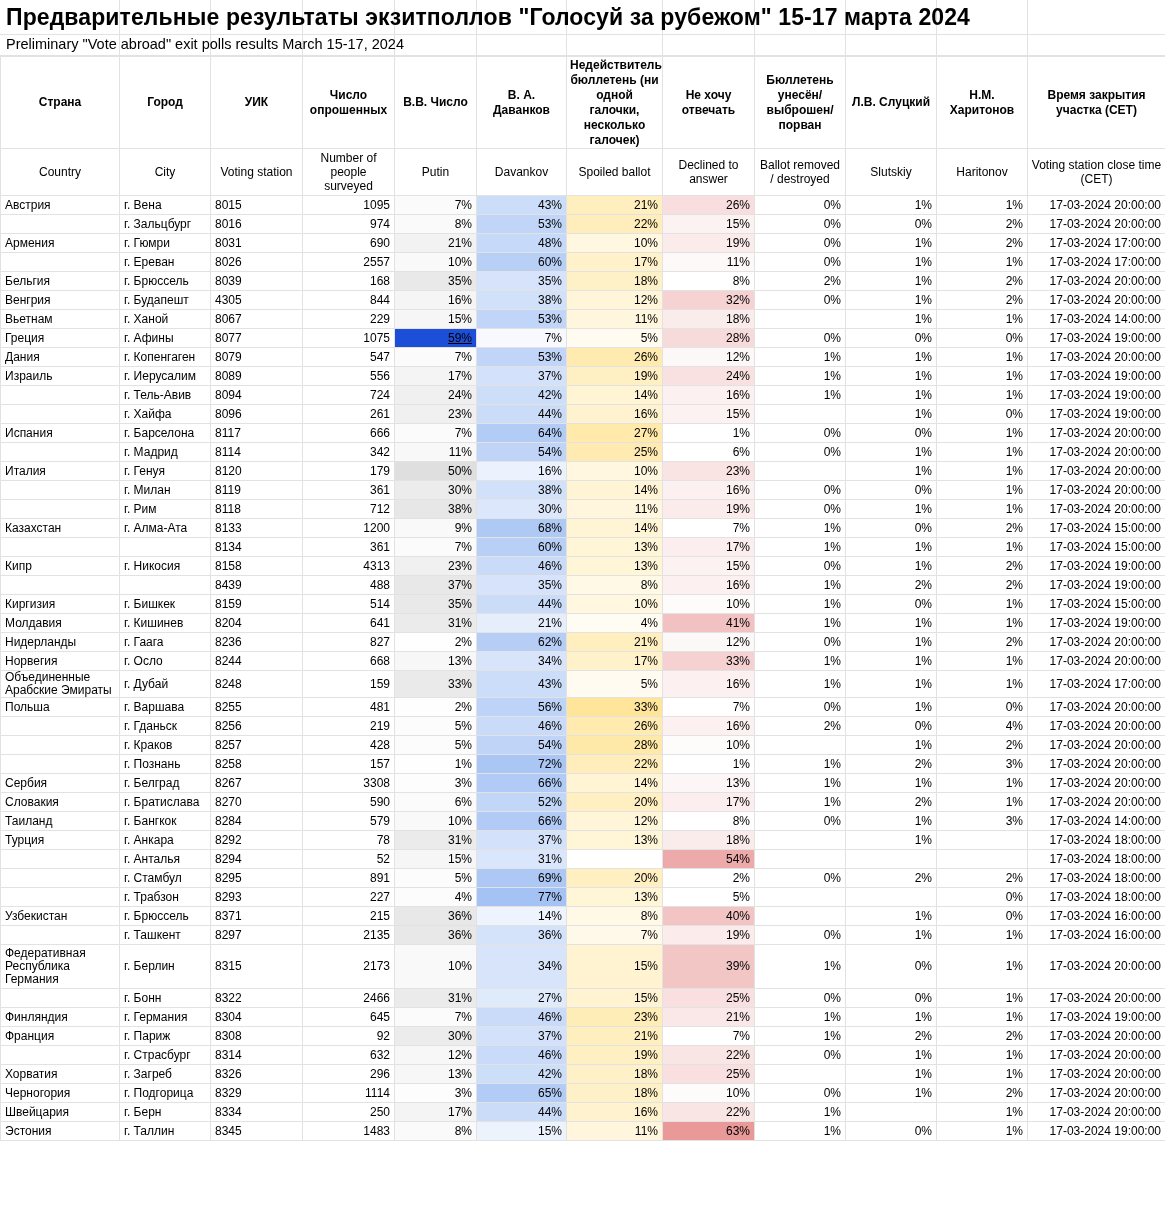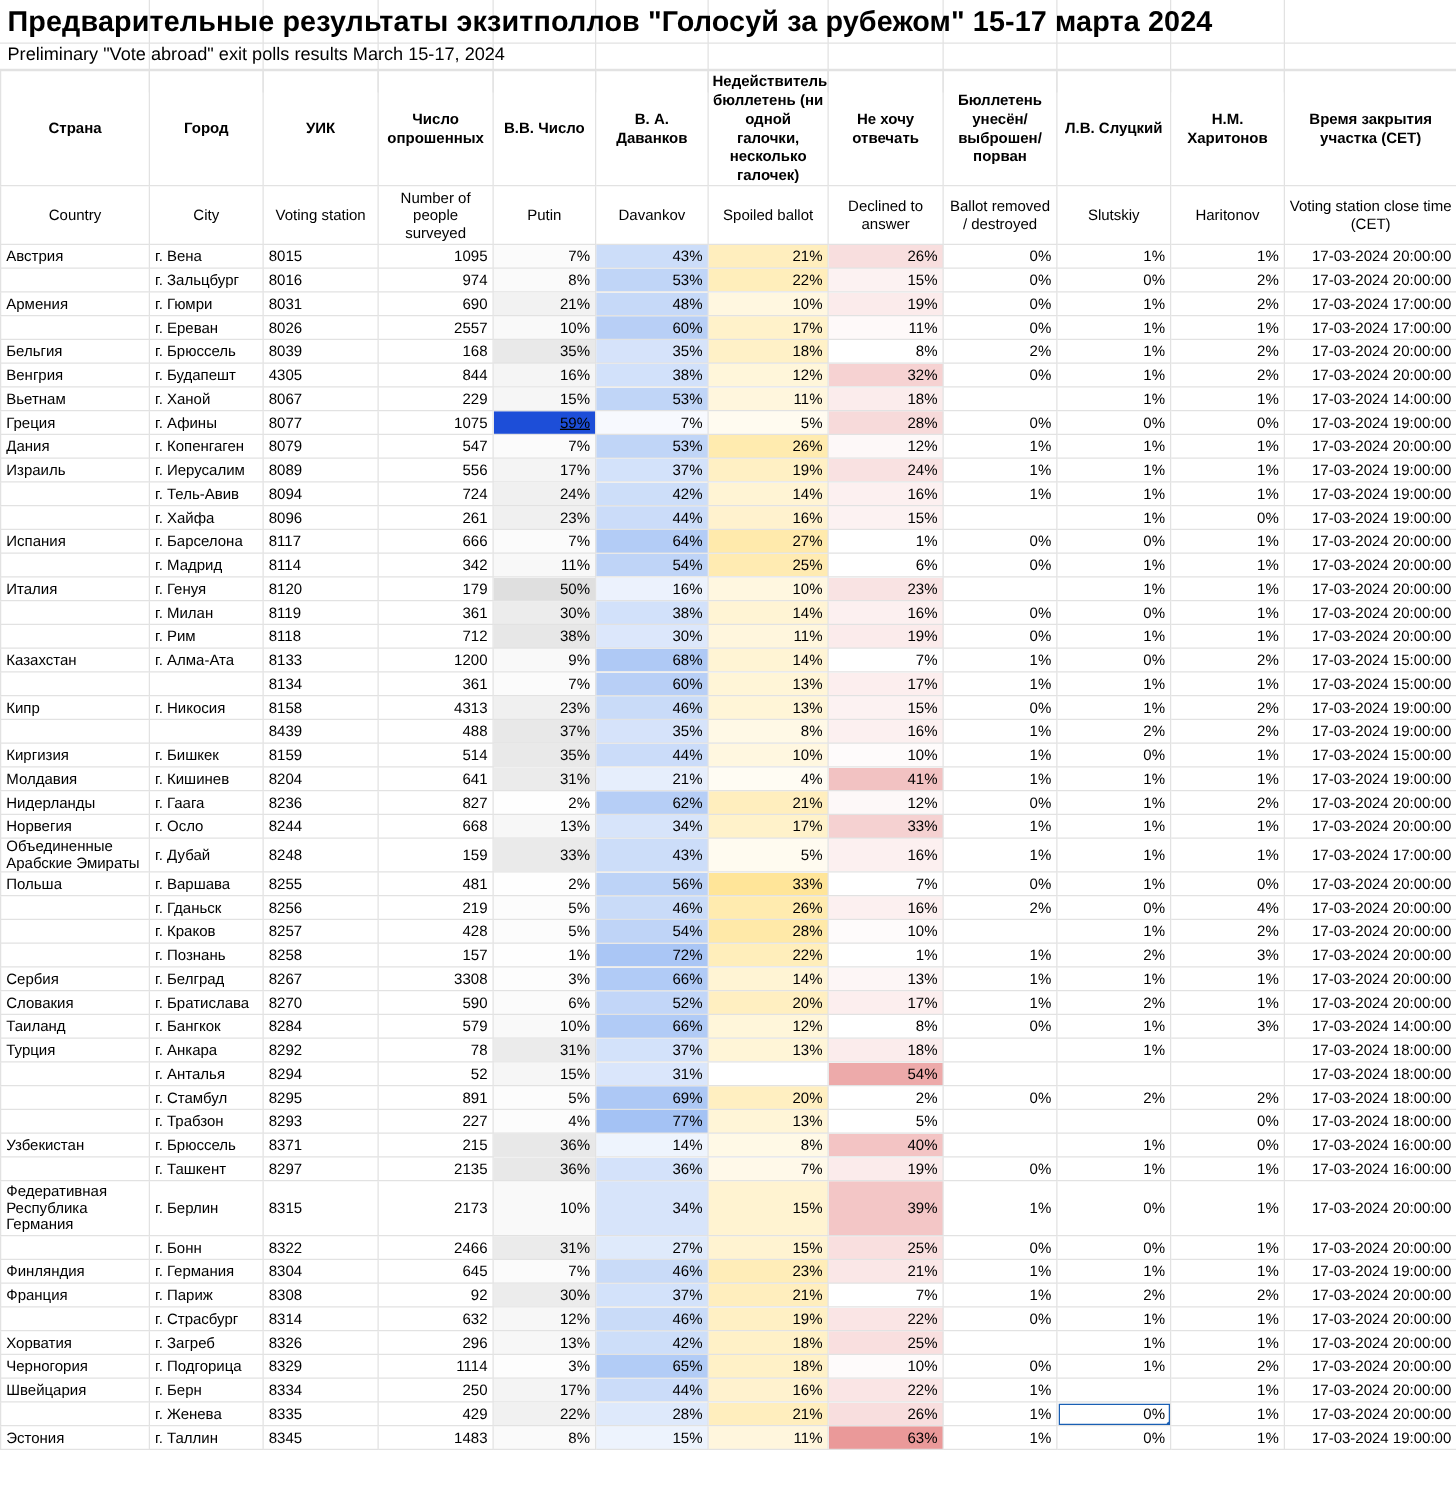--- a/index.html
+++ b/index.html
@@ -746,34 +746,20 @@
           <td class="num" style="background: rgb(244, 244, 244);">17%</td>
           <td class="num" style="background: rgb(203, 220, 249);">44%</td>
           <td class="num" style="background: rgb(255, 242, 206);">16%</td>
           <td class="num" style="background: rgb(250, 229, 229);">22%</td>
           <td class="num">1%</td>
           <td class="num"></td>
           <td class="num">1%</td>
           <td class="num">17-03-2024 20:00:00</td>
         </tr>
         <tr>
-          <td class="wrap"></td>
-          <td>г. Женева</td>
-          <td>8335</td>
-          <td class="num">429</td>
-          <td class="num" style="background: rgb(241, 241, 241);">22%</td>
-          <td class="num" style="background: rgb(222, 233, 251);">28%</td>
-          <td class="num" style="background: rgb(255, 238, 190);">21%</td>
-          <td class="num" style="background: rgb(248, 222, 222);">26%</td>
-          <td class="num">1%</td>
-          <td class="num sel">0%<span class="handle"></span></td>
-          <td class="num">1%</td>
-          <td class="num">17-03-2024 20:00:00</td>
-        </tr>
-        <tr>
           <td class="wrap">Эстония</td>
           <td>г. Таллин</td>
           <td>8345</td>
           <td class="num">1483</td>
           <td class="num" style="background: rgb(250, 250, 250);">8%</td>
           <td class="num" style="background: rgb(237, 243, 253);">15%</td>
           <td class="num" style="background: rgb(255, 246, 221);">11%</td>
           <td class="num" style="background: rgb(234, 153, 153);">63%</td>
           <td class="num">1%</td>
           <td class="num">0%</td>

